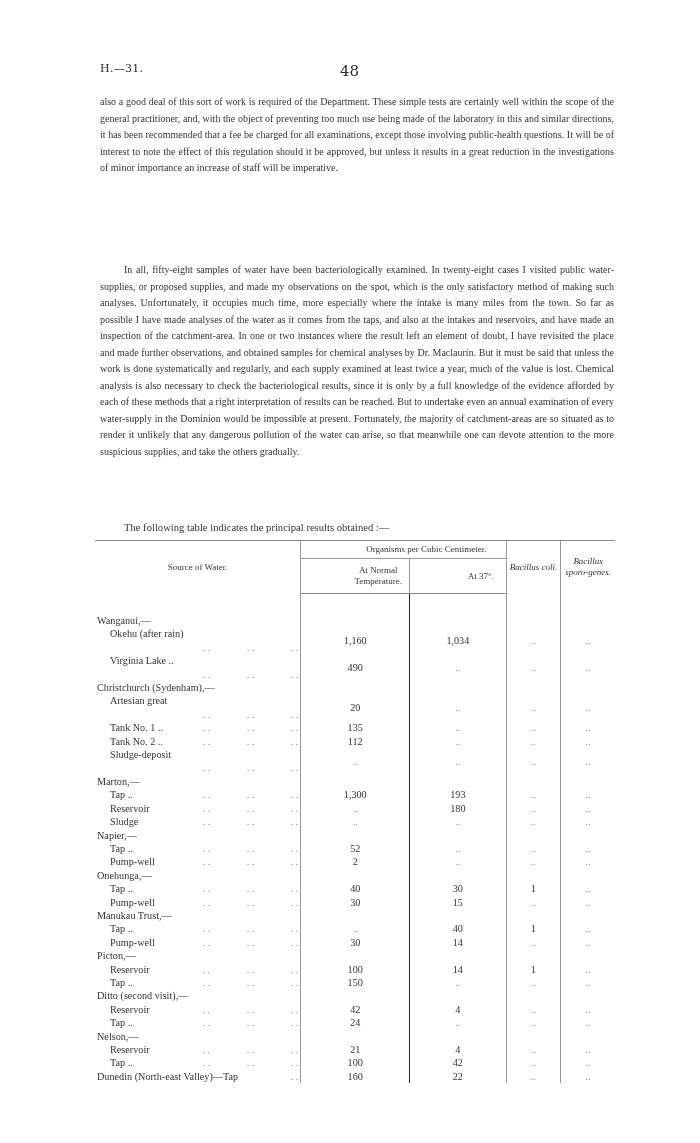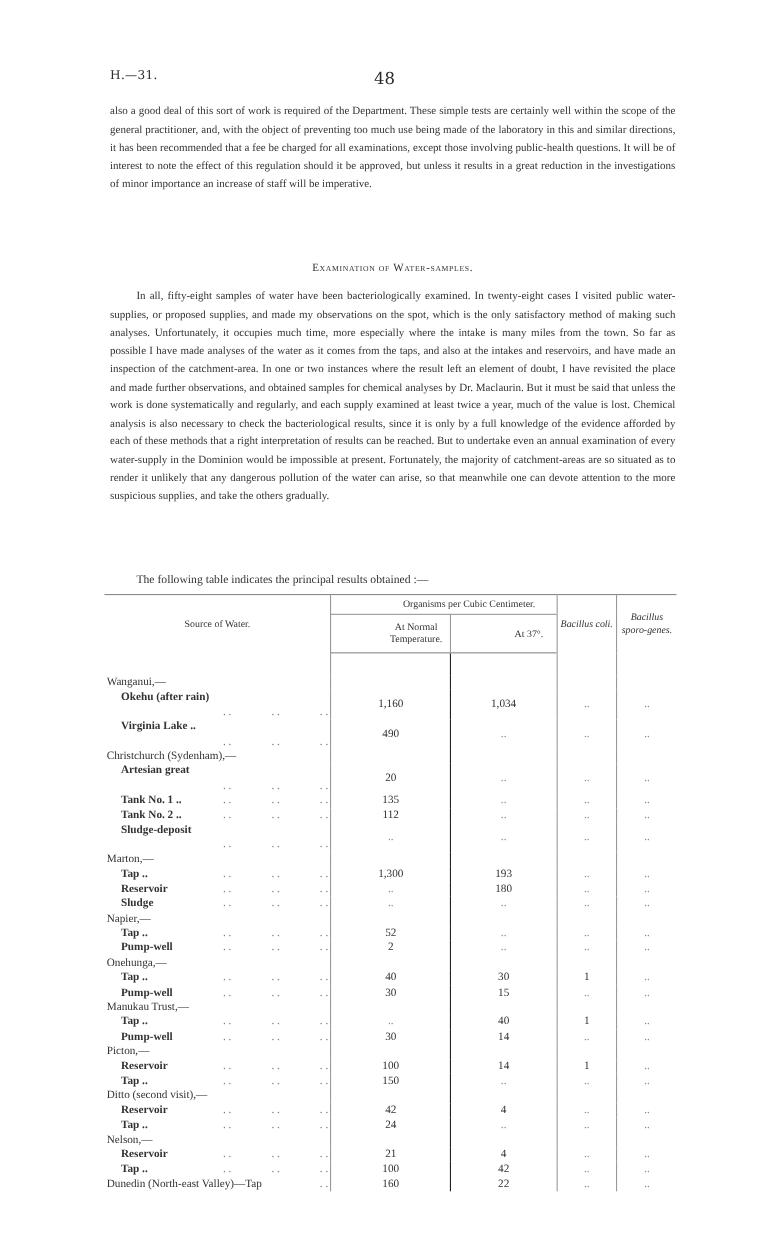--- a/index.html
+++ b/index.html
@@ -45,37 +45,36 @@
   table.results th.it { font-style: italic; }
   table.results td {
     padding: 0 2px; height: 13.4px; line-height: 13.4px; white-space: nowrap;
   }
   table.results td.num, table.results td.dots-cell {
     border-left: 1px solid #999; text-align: center;
   }
   table.results td.n37 { border-left: 1px solid #222; }
   table.results tr.spacer td { height: 20px; }
   .label { display: inline-block; }
-  .sub-label { padding-left: 13px; font-weight: bold; }
+  .sub-label { padding-left: 13px; }
   .leaders { float: right; color: #777; letter-spacing: 0; }
   .leaders span { display: inline-block; width: 44px; text-align: right; }
   .dim { color: #888; }
 </style>
 </head>
 <body>
 
 <div class="page">
   <div class="header-code">H.—31.</div>
   <div class="header-page">48</div>
 
   <div class="para" style="top:94px;">
     <p>also a good deal of this sort of work is required of the Department. These simple tests are certainly well within the scope of the general practitioner, and, with the object of preventing too much use being made of the laboratory in this and similar directions, it has been recommended that a fee be charged for all examinations, except those involving public-health questions. It will be of interest to note the effect of this regulation should it be approved, but unless it results in a great reduction in the investigations of minor importance an increase of staff will be imperative.</p>
   </div>
 
-  <div class="section-title">Examination of Water-samples.</div>
 
   <div class="para" style="top:262px;">
     <p class="indent">In all, fifty-eight samples of water have been bacteriologically examined. In twenty-eight cases I visited public water-supplies, or proposed supplies, and made my observations on the spot, which is the only satisfactory method of making such analyses. Unfortunately, it occupies much time, more especially where the intake is many miles from the town. So far as possible I have made analyses of the water as it comes from the taps, and also at the intakes and reservoirs, and have made an inspection of the catchment-area. In one or two instances where the result left an element of doubt, I have revisited the place and made further observations, and obtained samples for chemical analyses by Dr. Maclaurin. But it must be said that unless the work is done systematically and regularly, and each supply examined at least twice a year, much of the value is lost. Chemical analysis is also necessary to check the bacteriological results, since it is only by a full knowledge of the evidence afforded by each of these methods that a right interpretation of results can be reached. But to undertake even an annual examination of every water-supply in the Dominion would be impossible at present. Fortunately, the majority of catchment-areas are so situated as to render it unlikely that any dangerous pollution of the water can arise, so that meanwhile one can devote attention to the more suspicious supplies, and take the others gradually.</p>
   </div>
 
   <div class="table-intro">The following table indicates the principal results obtained :—</div>
 
   <table class="results">
     <thead>
       <tr>

